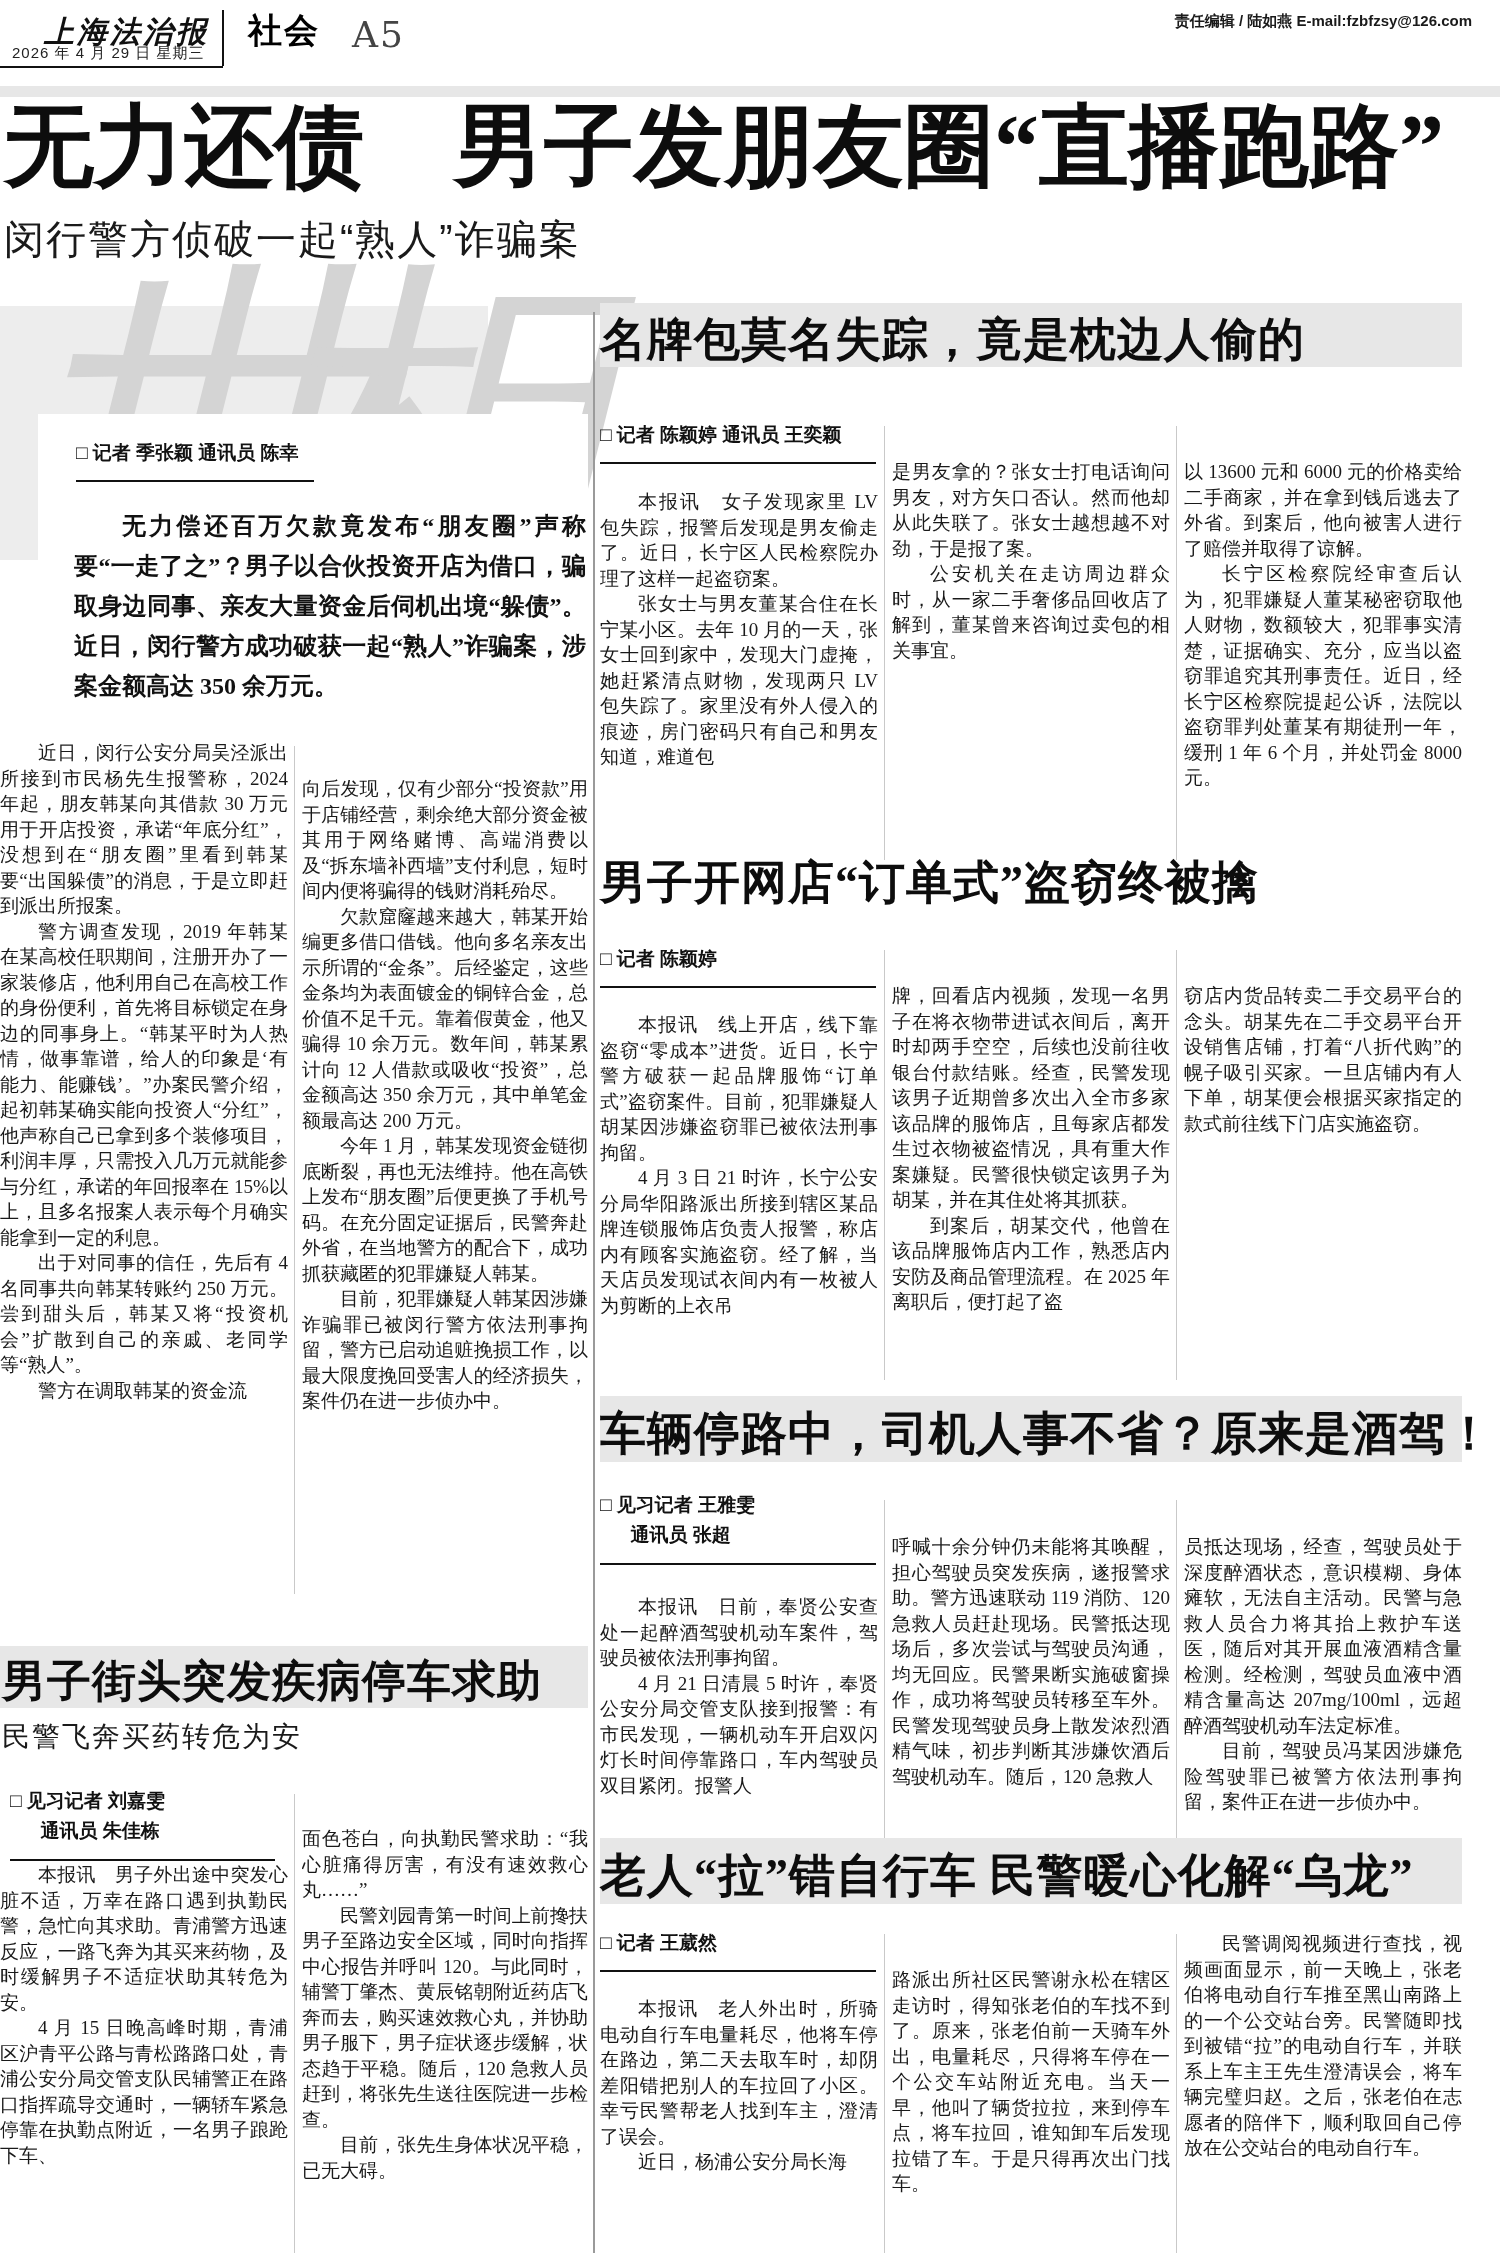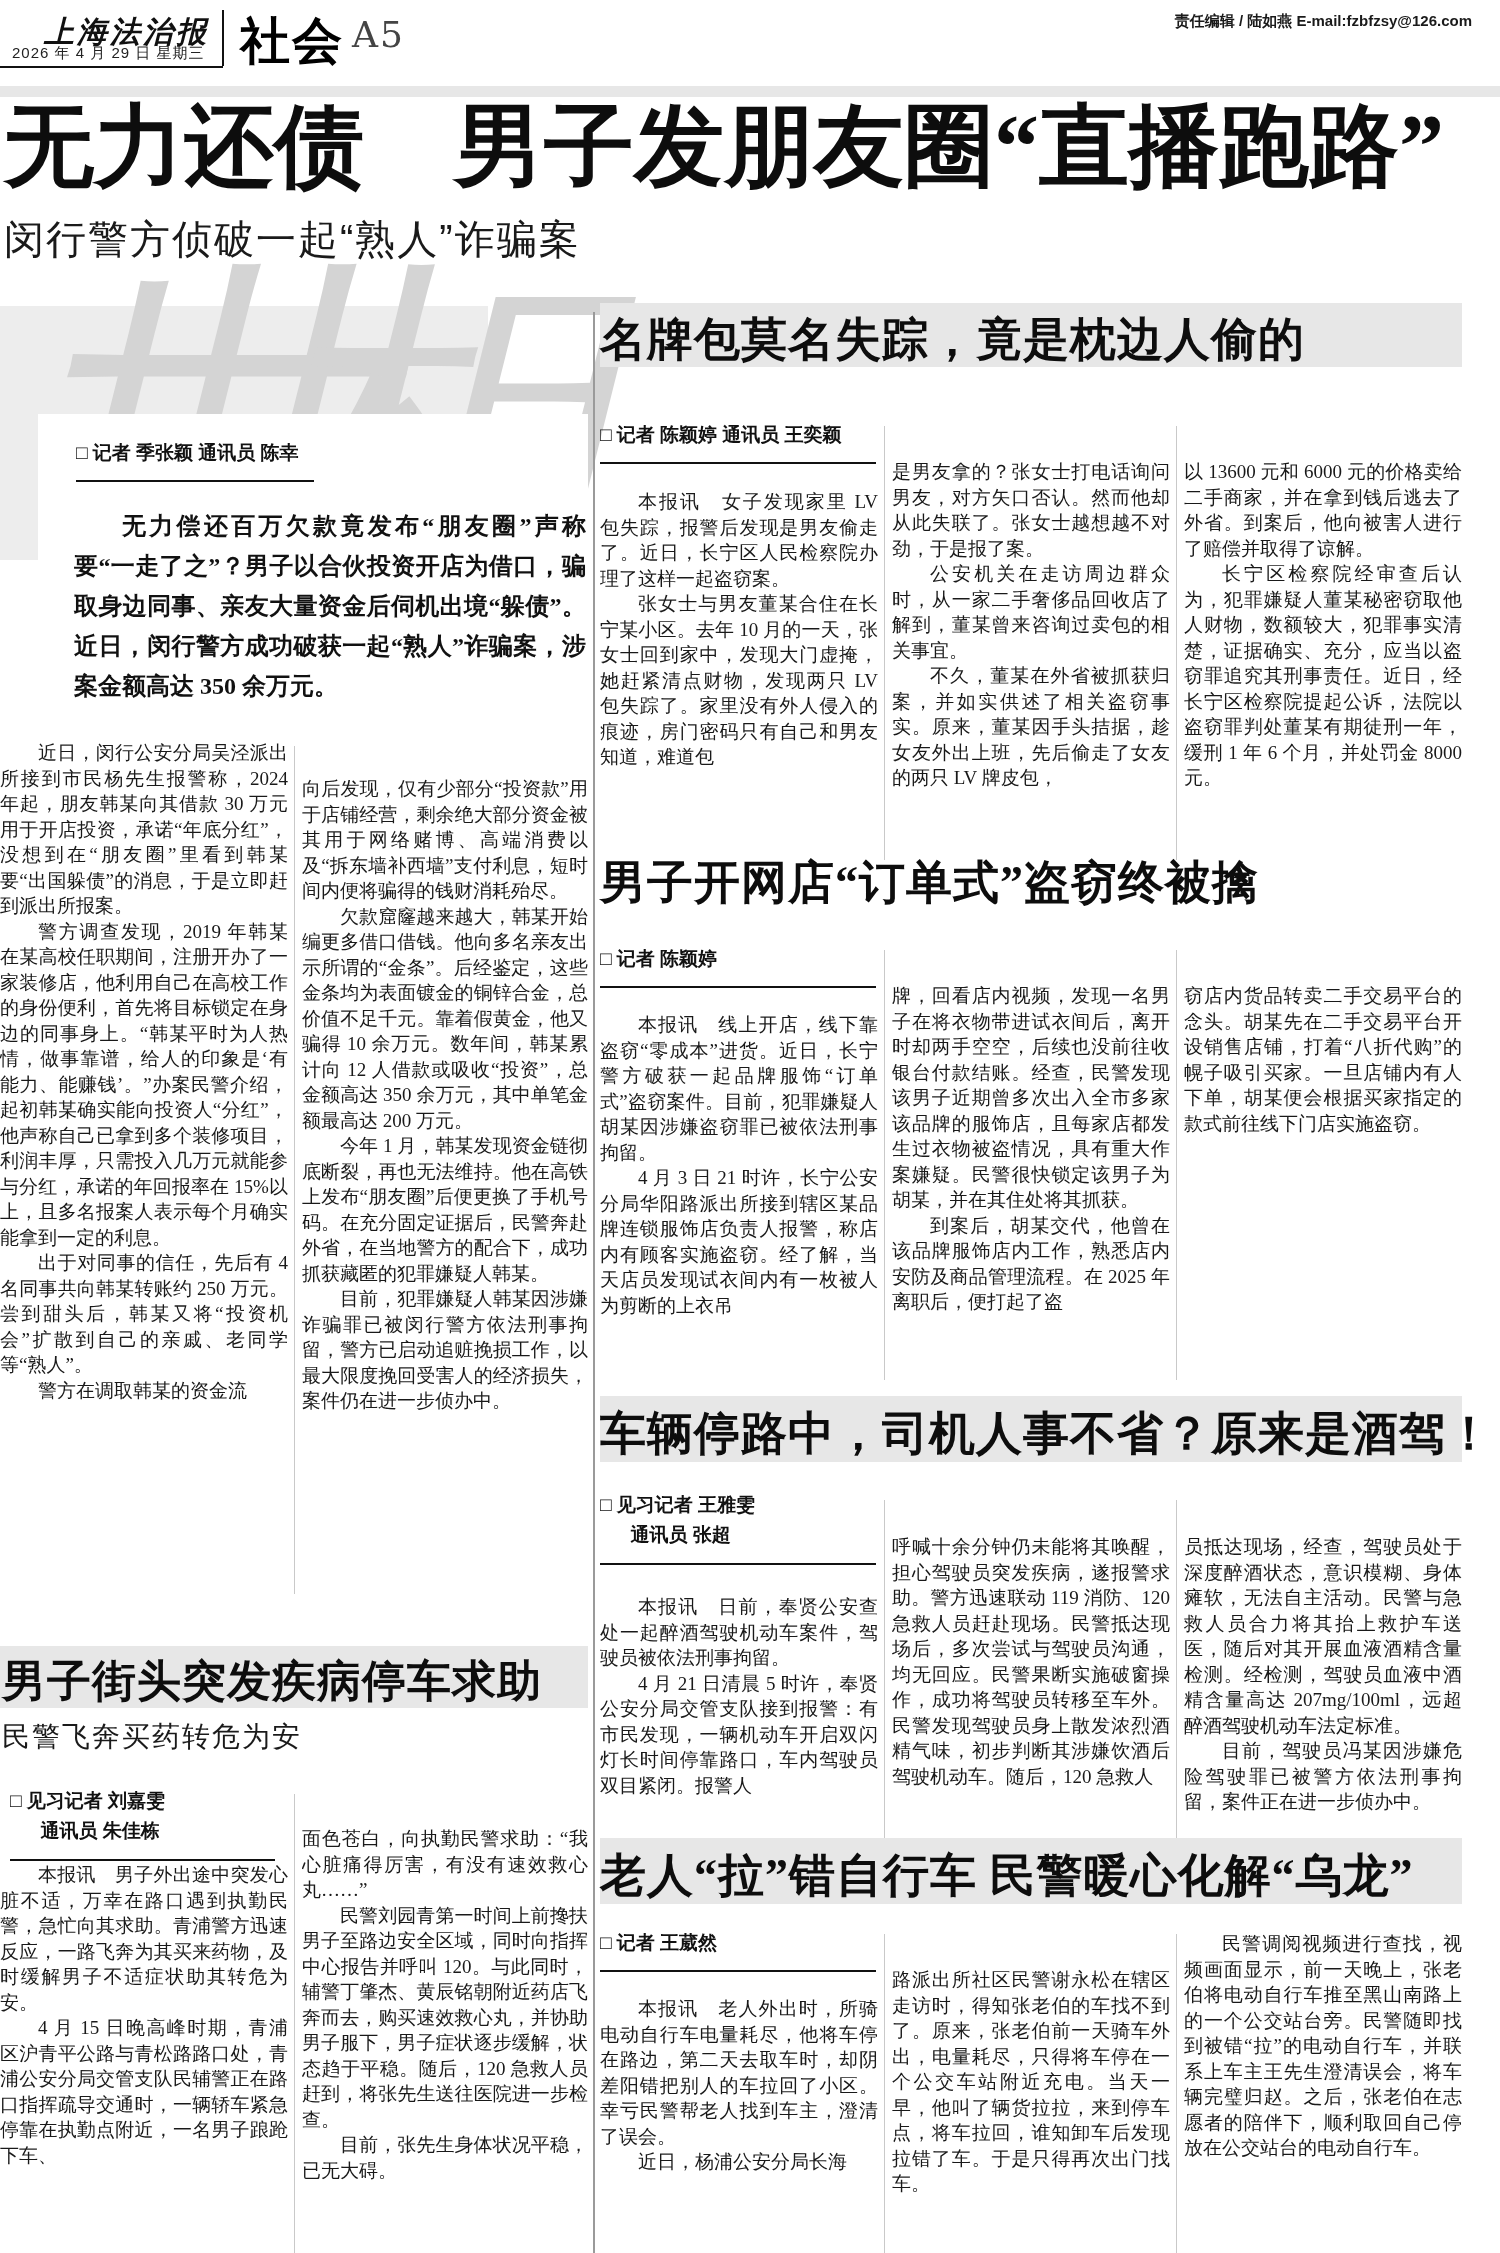--- a/index.html
+++ b/index.html
@@ -6,21 +6,21 @@
   .page{position:relative;width:1500px;height:2253px;background:#fff;overflow:hidden;
         font-family:"Liberation Serif","DejaVu Serif",serif;color:#1b1b1b;}
   .abs{position:absolute;}
 
   
   .paper-logo{font-size:30px;font-weight:900;font-style:italic;letter-spacing:3px;color:#111;
               font-family:"DejaVu Serif",serif;}
   .paper-date{font-size:15px;font-family:"Liberation Sans","DejaVu Sans",sans-serif;color:#222;letter-spacing:1px;}
   .header-rule{background:#111;}
   .header-vbar{background:#111;}
-  .section-title{font-size:50px;font-weight:900;color:#000;letter-spacing:2px;}
+  .section-title{font-size:34px;font-weight:900;color:#000;letter-spacing:2px;margin-left:8px;}
   .page-number{font-size:36px;color:#444;font-family:"DejaVu Serif",serif;letter-spacing:2px;}
   .editor-info{font-size:15px;font-weight:600;font-family:"Liberation Sans","DejaVu Sans",sans-serif;color:#1a1a1a;}
 
   
   .band{background:#e7e7e7;}
   .band-light{background:#ededed;}
   .watermark{font-size:360px;line-height:0.95;color:#d4d4d4;letter-spacing:-130px;
              font-family:"DejaVu Serif",serif;font-style:italic;white-space:nowrap;}
   .whitebox{background:#fff;}
   .vdiv{width:1px;background:#c9c9c9;}
@@ -97,21 +97,20 @@
       <p class="para">□ 记者 陈颖婷  通讯员 王奕颖</p>
     </div>
   <div class="abs body-col" style="left:600px;top:489px;width:278px;height:376px;">
       <p class="para">本报讯　女子发现家里 LV 包失踪，报警后发现是男友偷走了。近日，长宁区人民检察院办理了这样一起盗窃案。</p>
       <p class="para">张女士与男友董某合住在长宁某小区。去年 10 月的一天，张女士回到家中，发现大门虚掩，她赶紧清点财物，发现两只 LV 包失踪了。家里没有外人侵入的痕迹，房门密码只有自己和男友知道，难道包</p>
     </div>
   <div class="abs vdiv" style="left:884px;top:426px;height:434px;"></div>
   <div class="abs body-col" style="left:892px;top:423px;width:278px;height:442px;">
       <p class="para cont">是男友拿的？张女士打电话询问男友，对方矢口否认。然而他却从此失联了。张女士越想越不对劲，于是报了案。</p>
       <p class="para">公安机关在走访周边群众时，从一家二手奢侈品回收店了解到，董某曾来咨询过卖包的相关事宜。</p>
-      <p class="para">不久，董某在外省被抓获归案，并如实供述了相关盗窃事实。原来，董某因手头拮据，趁女友外出上班，先后偷走了女友的两只 LV 牌皮包，</p>
     </div>
   <div class="abs vdiv" style="left:1176px;top:426px;height:434px;"></div>
   <div class="abs body-col" style="left:1184px;top:423px;width:278px;height:442px;">
       <p class="para cont">以 13600 元和 6000 元的价格卖给二手商家，并在拿到钱后逃去了外省。到案后，他向被害人进行了赔偿并取得了谅解。</p>
       <p class="para">长宁区检察院经审查后认为，犯罪嫌疑人董某秘密窃取他人财物，数额较大，犯罪事实清楚，证据确实、充分，应当以盗窃罪追究其刑事责任。近日，经长宁区检察院提起公诉，法院以盗窃罪判处董某有期徒刑一年，缓刑 1 年 6 个月，并处罚金 8000 元。</p>
     </div>
 
   <div class="abs art-headline" style="left:600px;top:852px;">男子开网店“订单式”盗窃终被擒</div>
   <div class="abs byline" style="left:600px;top:944px;width:276px;">
       <p class="para">□ 记者 陈颖婷</p>

